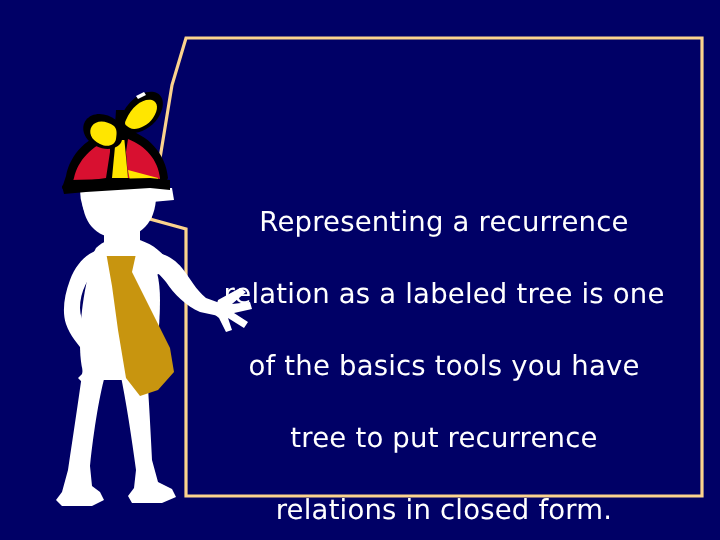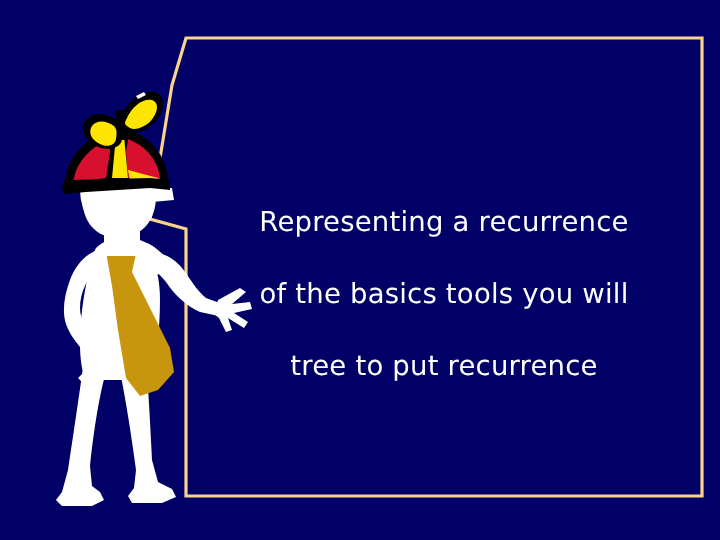--- a/index.html
+++ b/index.html
@@ -226,17 +226,19 @@
              C 106,120 96,120 92,126
              C 88,132 91,140 100,144
              C 108,148 115,145 116,139
              C 117,133 117,129 114,126 Z" fill="#ffe600"></path>
 
     <path d="M 136,96 L 144,92 L 146,95 L 138,99 Z" fill="#ffffff"></path>
   </svg>
 
   <div id="callout-text">
     <span class="tline">Representing a recurrence</span>
-    <span class="tline">of the basics tools you will</span>
+    <span class="tline">relation as a labeled tree is one</span>
+    <span class="tline">of the basics tools you have</span>
     <span class="tline">tree to put recurrence</span>
+    <span class="tline">relations in closed form.</span>
   </div>
 
 </div>
 
 </body></html>

